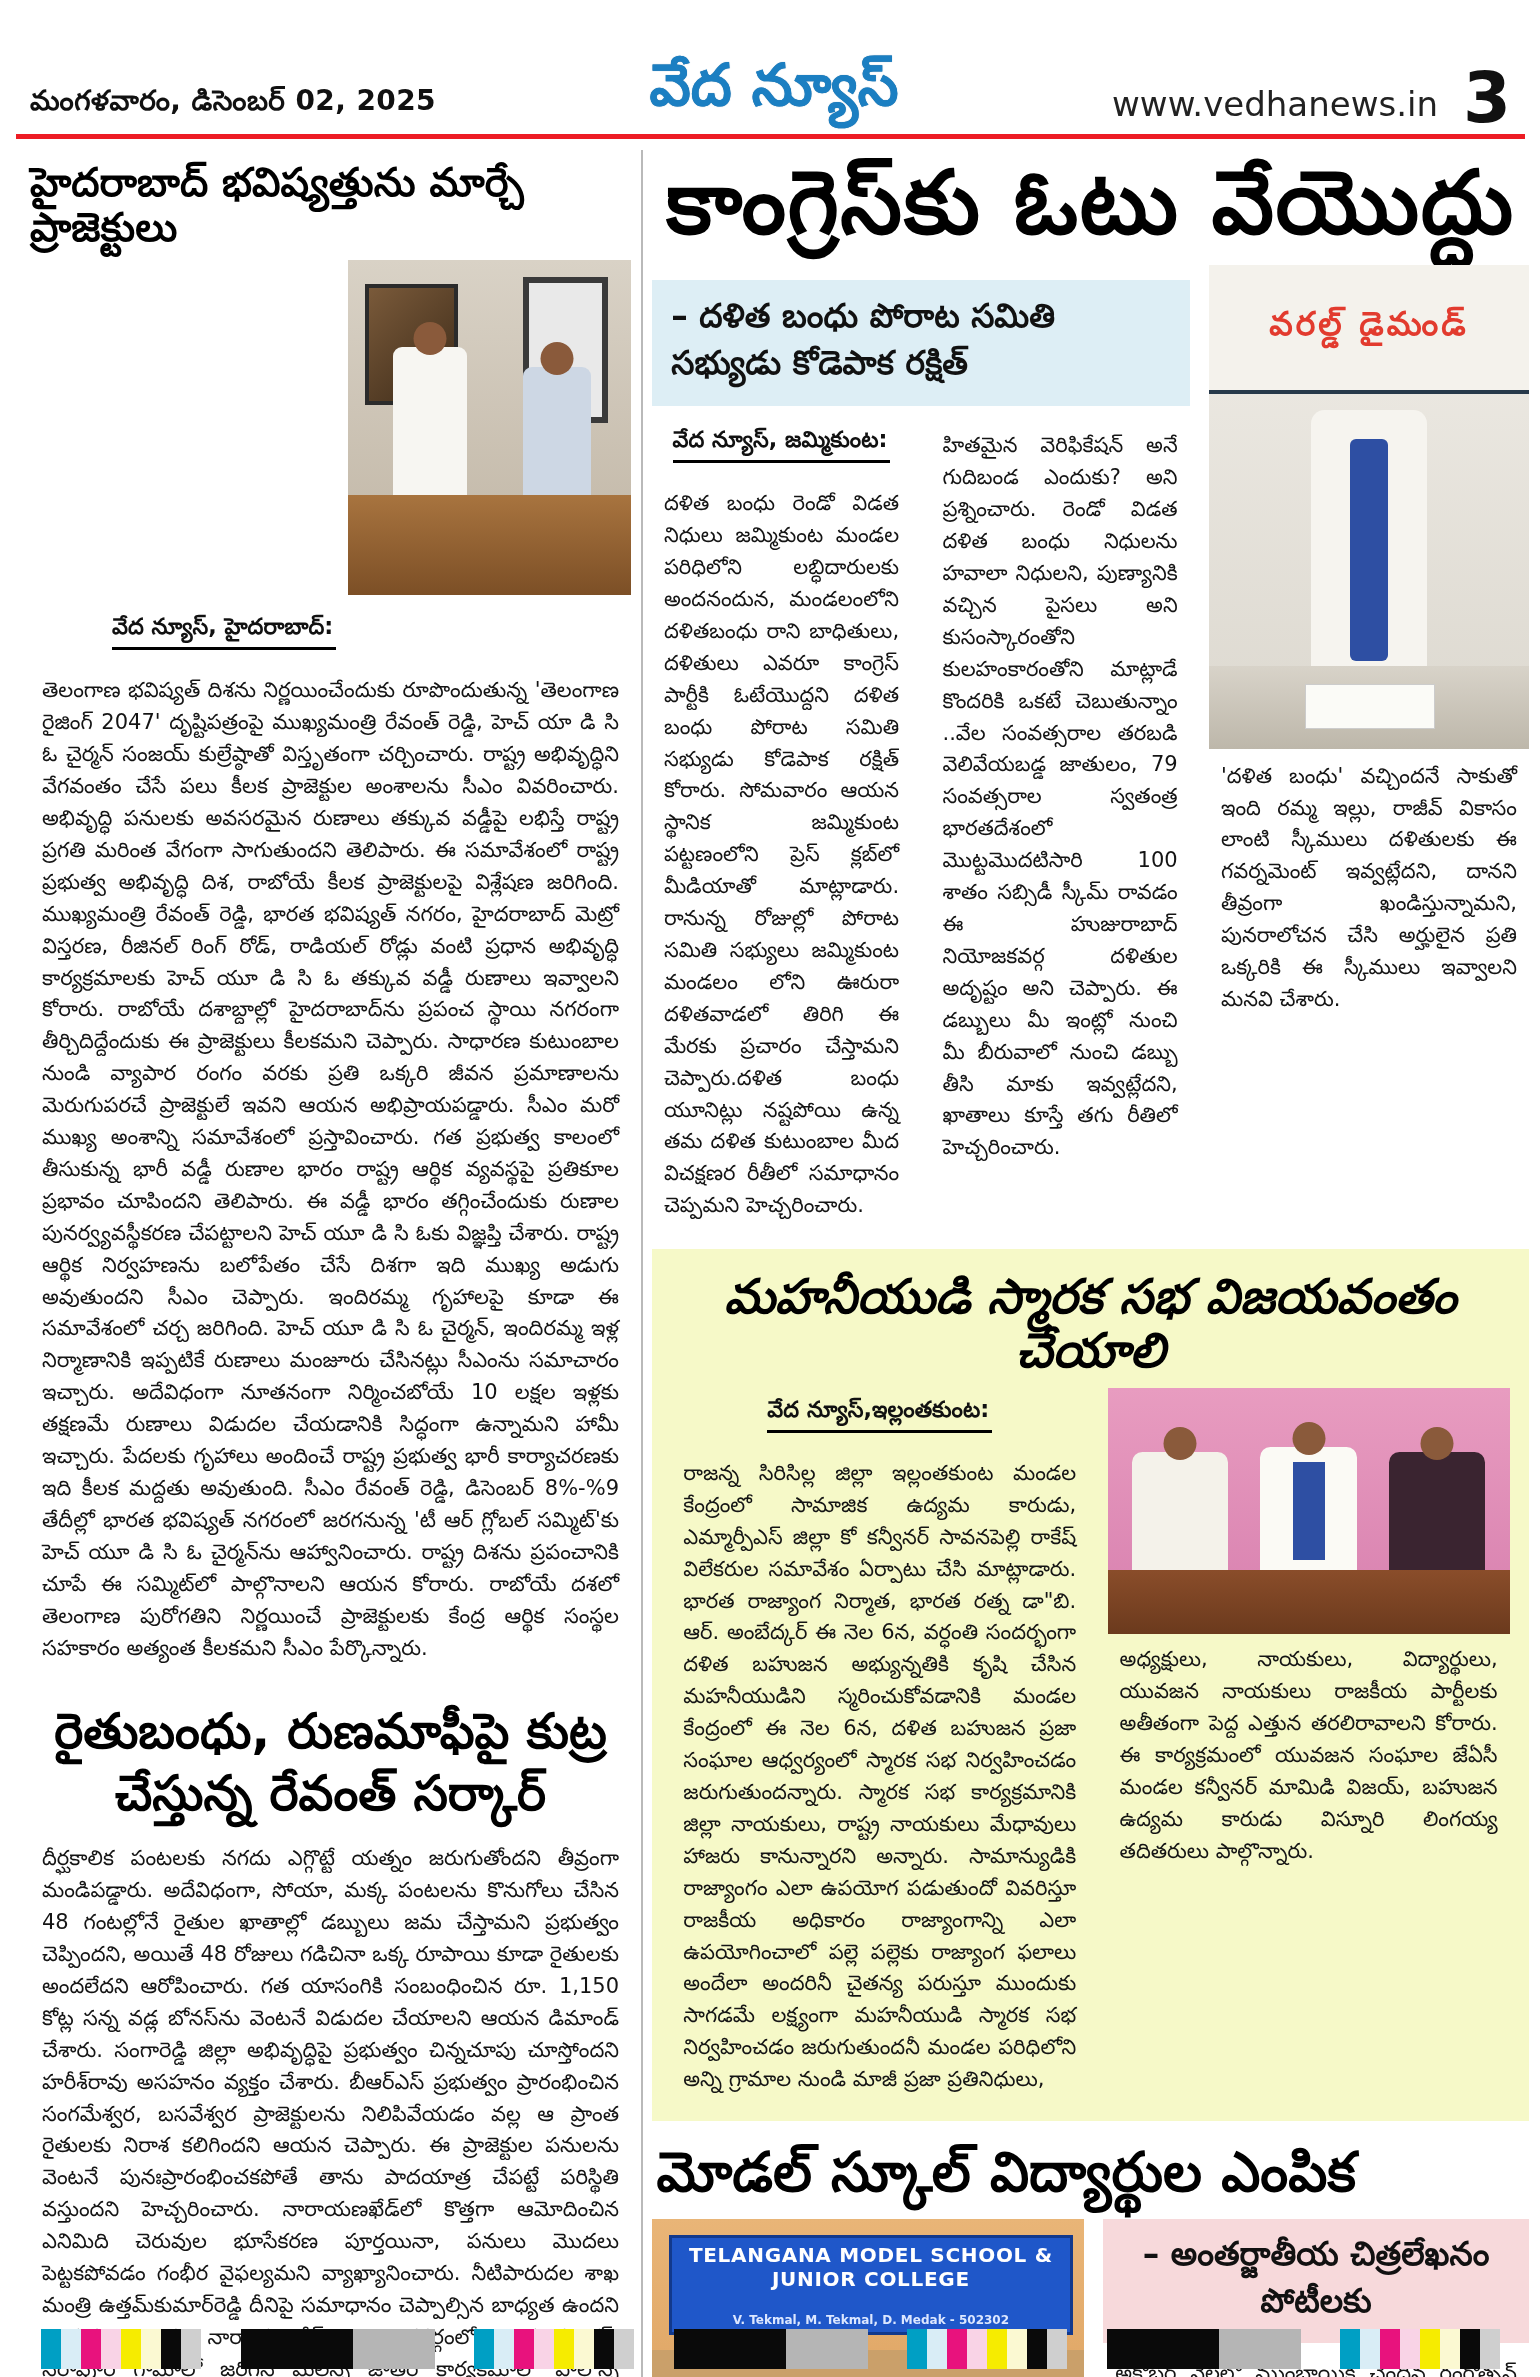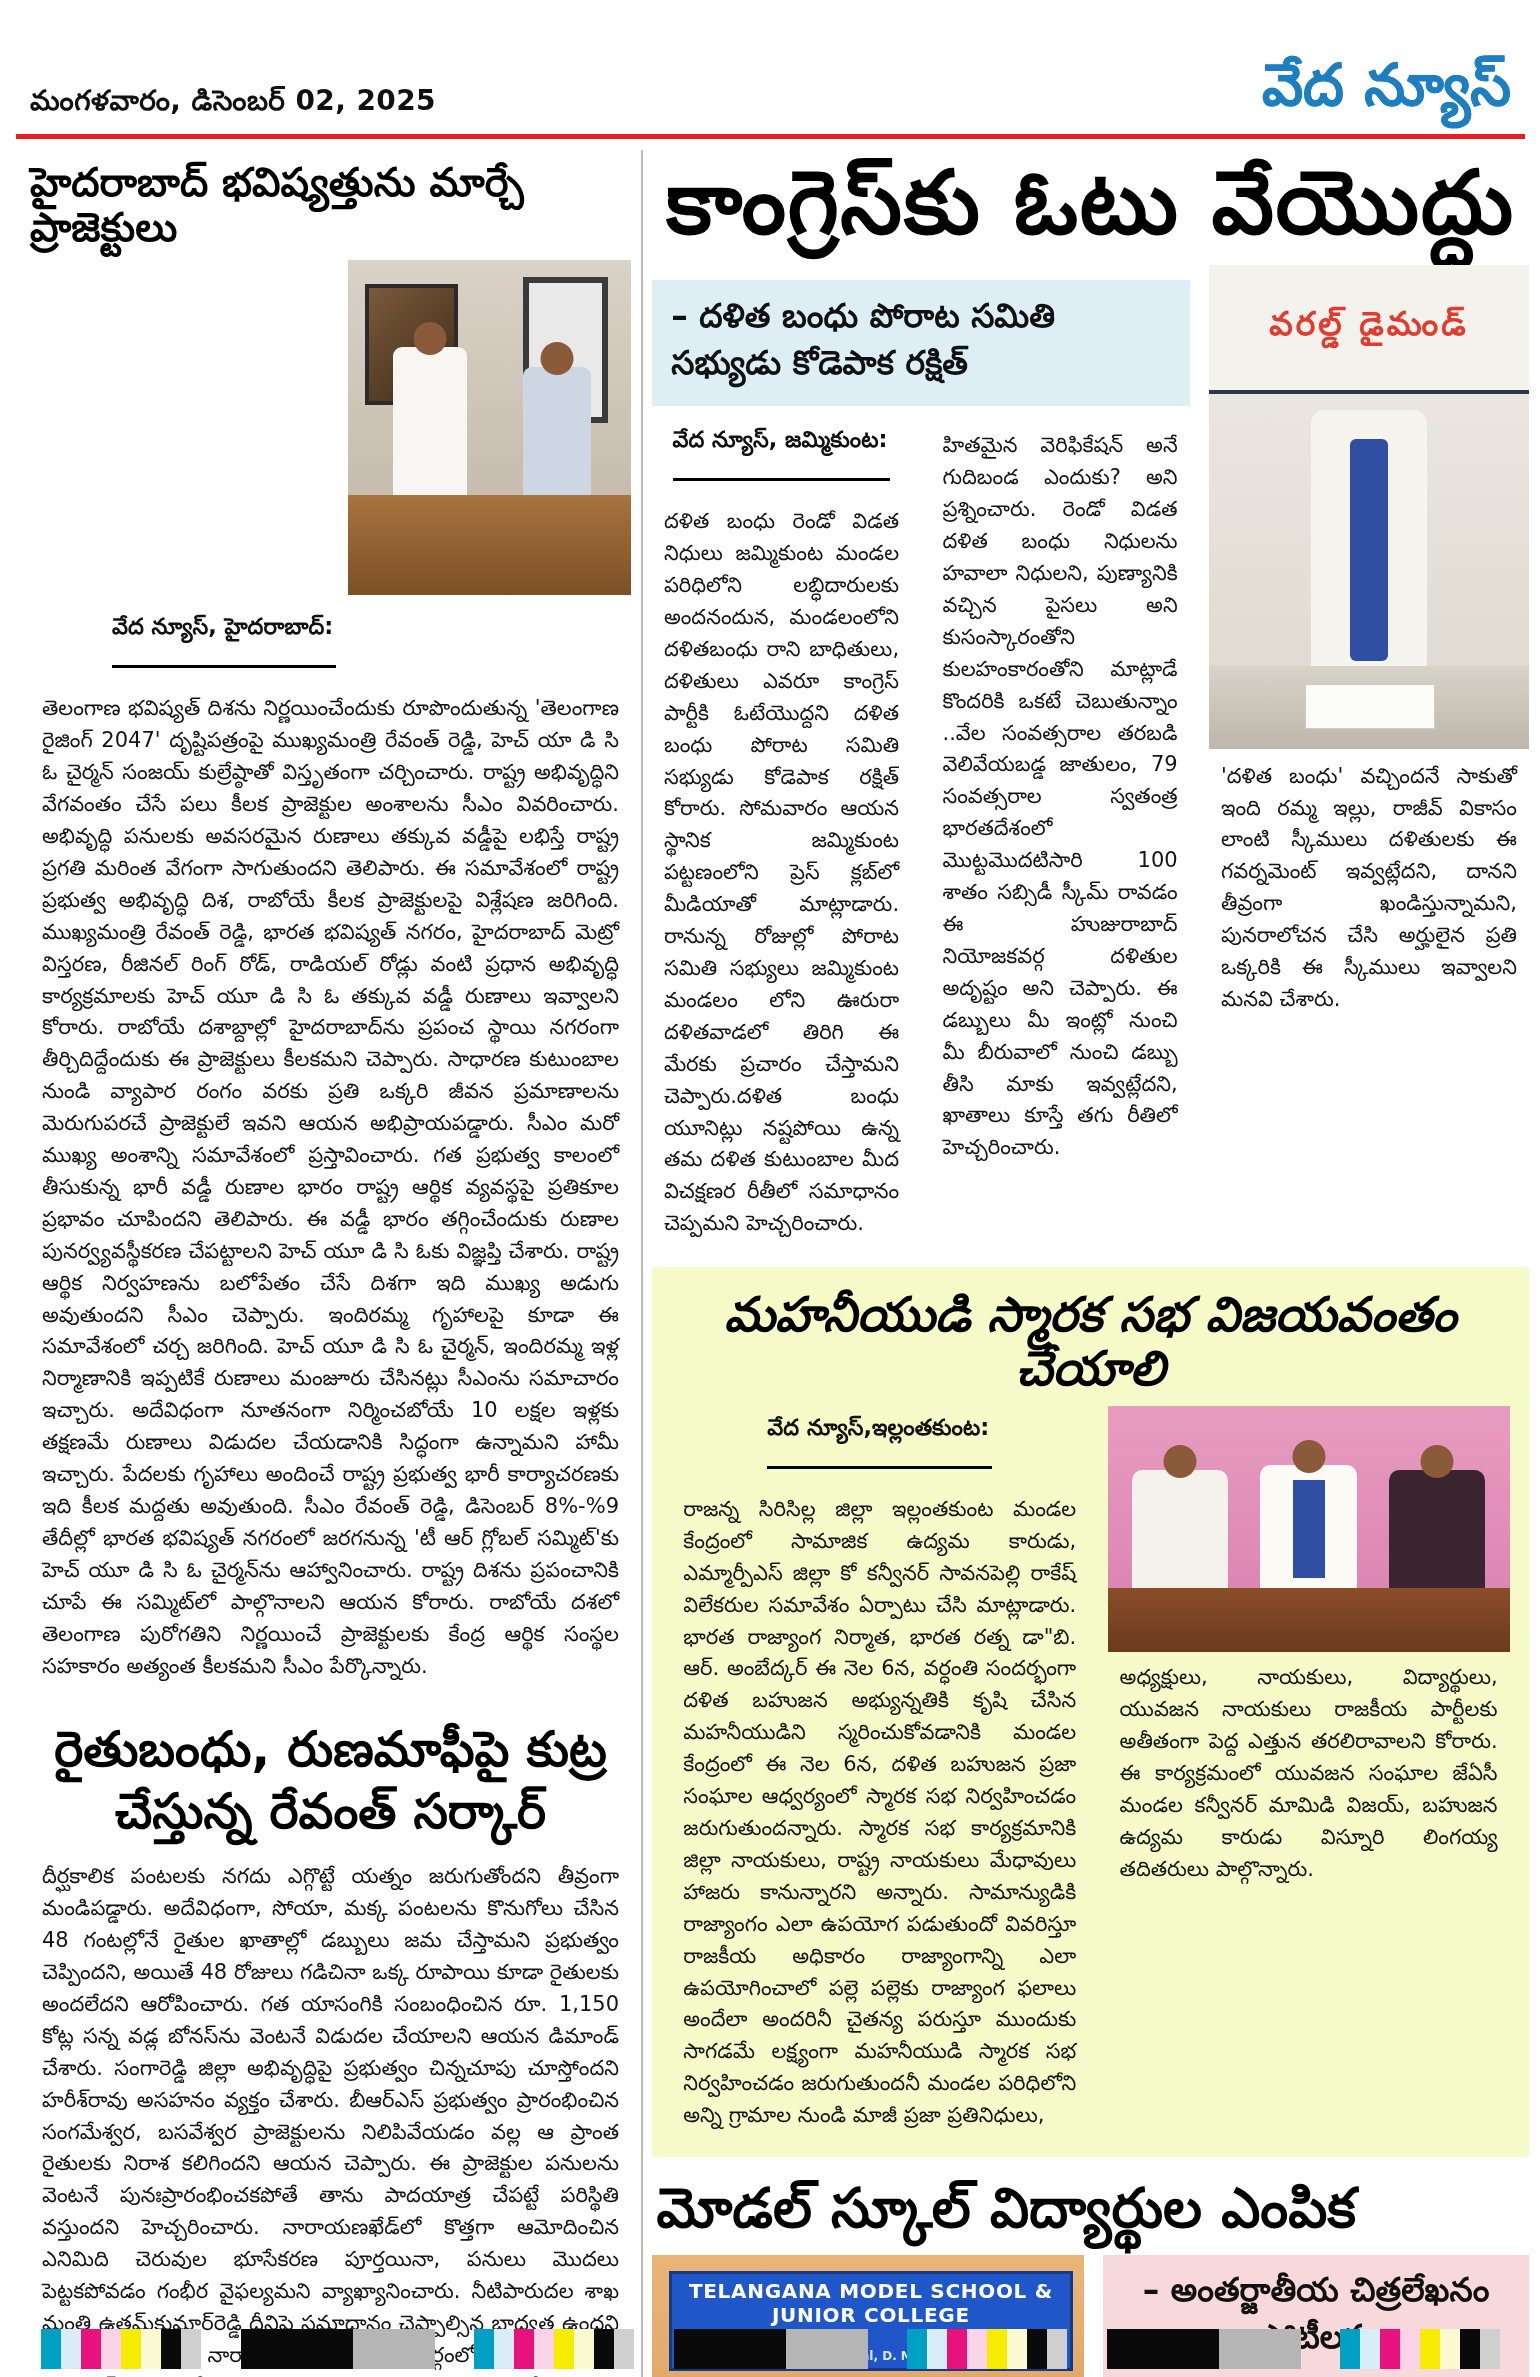--- a/index.html
+++ b/index.html
@@ -16,21 +16,21 @@
   .m-page{font-size:69px;font-weight:700;line-height:.9;}
   .red-rule{height:5.2px;background:#ed1c24;margin:0 16.4px;}
   
   .content{display:flex;align-items:flex-start;padding:10.4px 12px 0 30px;gap:0;}
   .col-left{width:601px;flex:none;}
   .v-div{width:1.5px;background:#b9b9b9;align-self:stretch;margin:0 9px 0 10.4px;flex:none;}
   .col-right{flex:1;min-width:0;}
   article{position:relative;}
   h1,h2{margin:0;color:#000;font-weight:800;line-height:1.12;}
   .body{font-size:21px;line-height:1.52;text-align:justify;margin:12px;color:#141414;}
-  .byline{display:inline-block;font-size:22.4px;font-weight:800;border-bottom:3px solid #000;padding:0 3px 20px 0;margin:7.5px 0 13.4px 0;}
+  .byline{display:inline-block;font-size:22.4px;font-weight:800;border-bottom:3px solid #000;padding:0 3px 2px 0;margin:7.5px 0 13.4px 0;}
   .photo{position:relative;overflow:hidden;background:#fde047;flex:none;}
   .ph-r{float:right;margin:3px 0 10.4px 16.4px;}
   .box-yellow{background:#f6f9c8;padding:18px 19.4px 13.4px 19.4px;margin-top:15px;}
   .subhead-blue{background:#ddeef5;font-size:33px;font-weight:800;padding:16.4px 19.4px;margin:15px 0 12px 0;}
   .subhead-pink{background:#f7d9db;font-size:33px;font-weight:800;padding:15px 18px;margin:0 0 15px 0;text-align:center;}
   
   .h-a1{font-size:40px;margin:10.4px 0 7.5px 0;}
   .h-a2{font-size:49px;text-align:center;margin:25px 7.5px 19.4px 7.5px;line-height:1.25;}
   .h-e{font-size:88px;text-align:center;letter-spacing:1.5px;margin:4.5px 0 12px 0;}
   .h-f{font-size:48px;text-align:center;margin:3px 0 10.4px 0;font-style:italic;}
@@ -75,20 +75,24 @@
   .clearfix::after{content:"";display:block;clear:both;}
 </style>
 </head>
 <body>
 
 <div class="page">
 
   <header class="masthead">
     <div class="m-date">మంగళవారం, డిసెంబర్ 02, 2025</div>
     <div class="m-logo">వేద న్యూస్</div>
+    <div class="m-right">
+      <span class="m-url">www.vedhanews.in</span>
+      <span class="m-page">3</span>
+    </div>
   </header>
   <div class="red-rule"></div>
 
   <main class="content">
 
     <section class="col-left">
 
       <article>
         <h1 class="h-a1">హైదరాబాద్ భవిష్యత్తును మార్చే ప్రాజెక్టులు</h1>
         <div class="clearfix">

